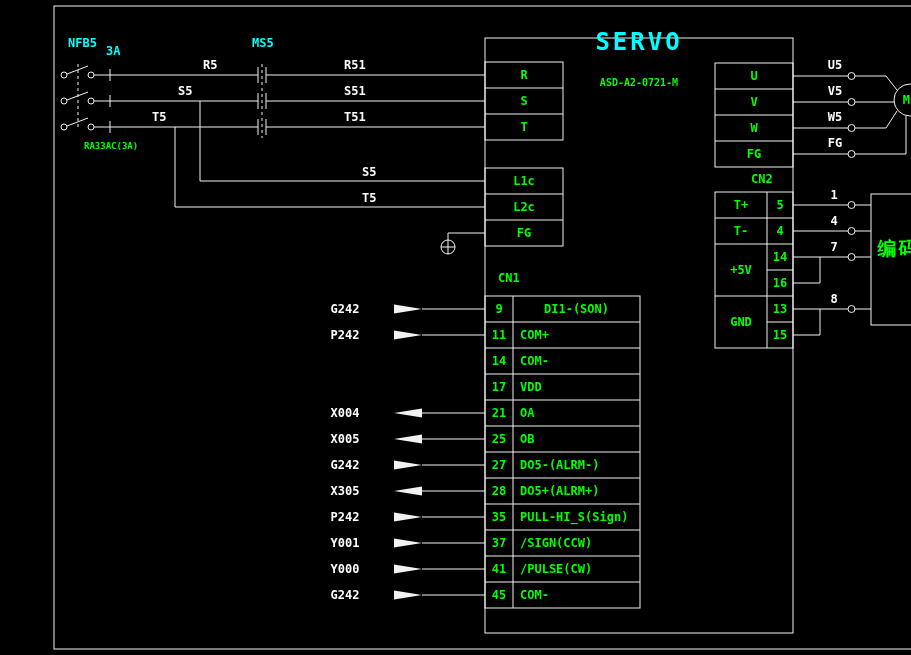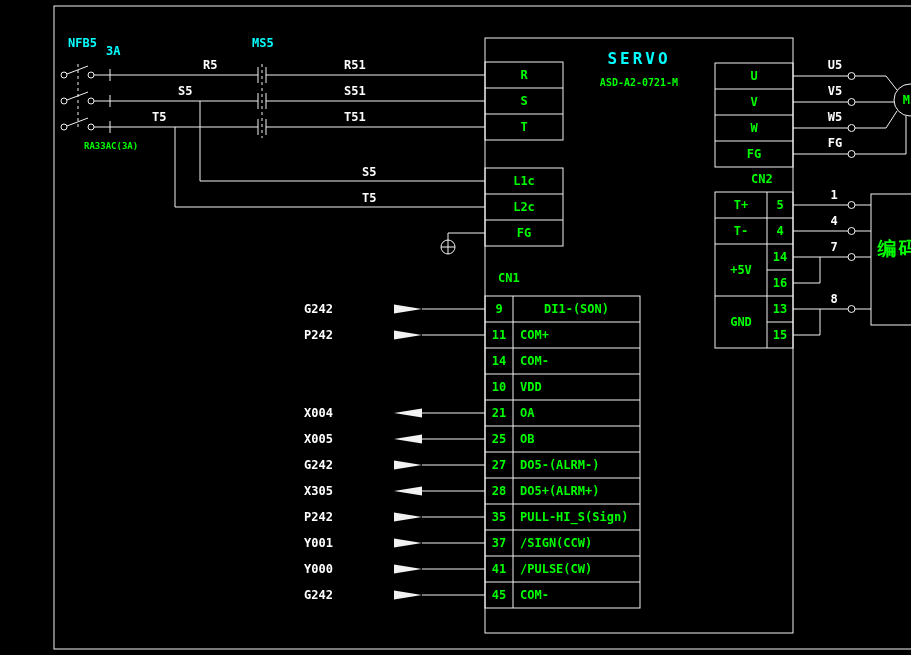--- a/index.html
+++ b/index.html
@@ -4,21 +4,21 @@
 <style>
   html,body{margin:0;padding:0;background:#000;}
   #canvas{position:relative;width:911px;height:655px;background:#000;overflow:hidden;
           font-family:"DejaVu Sans Mono", monospace;margin-left:48px;}
   #wires{position:absolute;left:0;top:0;}
   .lbl{position:absolute;font-weight:bold;font-size:12px;line-height:14px;white-space:pre;}
   .c{transform:translateX(-50%);}
   .g{color:#00ff00}
   .cy{color:#00ffff}
   .w{color:#ffffff}
-  .sig{left:256px;width:82px;text-align:left;}
+  .sig{left:256px;width:82px;text-align:center;}
 </style>
 </head>
 <body>
 
 <div id="canvas">
 
 <svg id="wires" width="911" height="655">
   <g stroke="#f2f2f2" fill="none" stroke-width="1">
     <rect x="6" y="6" width="899" height="643"></rect>
     <rect x="437" y="38" width="308" height="595"></rect>
@@ -121,21 +121,21 @@
 
 <span class="lbl w" style="left:155px;top:58px">R5</span>
 <span class="lbl w" style="left:130px;top:84px">S5</span>
 <span class="lbl w" style="left:104px;top:110px">T5</span>
 <span class="lbl w" style="left:296px;top:58px">R51</span>
 <span class="lbl w" style="left:296px;top:84px">S51</span>
 <span class="lbl w" style="left:296px;top:110px">T51</span>
 <span class="lbl w" style="left:314px;top:165px">S5</span>
 <span class="lbl w" style="left:314px;top:191px">T5</span>
 
-<span class="lbl cy c" style="left:591px;top:52px;font-size:16px;letter-spacing:3px">SERVO</span>
+<span class="lbl cy c" style="left:591px;top:35px;font-size:24px;letter-spacing:3px">SERVO</span>
 <span class="lbl g c" style="left:591px;top:76px;font-size:10px">ASD-A2-0721-M</span>
 
 <span class="lbl g c" style="left:476px;top:68px">R</span>
 <span class="lbl g c" style="left:476px;top:94px">S</span>
 <span class="lbl g c" style="left:476px;top:120px">T</span>
 
 <span class="lbl g c" style="left:476px;top:174px">L1c</span>
 <span class="lbl g c" style="left:476px;top:200px">L2c</span>
 <span class="lbl g c" style="left:476px;top:226px">FG</span>
 
@@ -149,21 +149,21 @@
 <span class="lbl w c" style="left:787px;top:110px">W5</span>
 <span class="lbl w c" style="left:787px;top:136px">FG</span>
 
 <span class="lbl g c" style="left:862px;top:93px">M5</span>
 <span class="lbl g c" style="left:861px;top:242px;font-size:19px;letter-spacing:2px;font-family:Liberation Serif, serif">编码器</span>
 
 <span class="lbl g" style="left:450px;top:271px">CN1</span>
 <span class="lbl g c" style="left:451px;top:302px">9</span>
 <span class="lbl g c" style="left:451px;top:328px">11</span>
 <span class="lbl g c" style="left:451px;top:354px">14</span>
-<span class="lbl g c" style="left:451px;top:380px">10</span>
+<span class="lbl g c" style="left:451px;top:380px">17</span>
 <span class="lbl g c" style="left:451px;top:406px">21</span>
 <span class="lbl g c" style="left:451px;top:432px">25</span>
 <span class="lbl g c" style="left:451px;top:458px">27</span>
 <span class="lbl g c" style="left:451px;top:484px">28</span>
 <span class="lbl g c" style="left:451px;top:510px">35</span>
 <span class="lbl g c" style="left:451px;top:536px">37</span>
 <span class="lbl g c" style="left:451px;top:562px">41</span>
 <span class="lbl g c" style="left:451px;top:588px">45</span>
 
 <span class="lbl g" style="left:496px;top:302px">DI1-(SON)</span>

